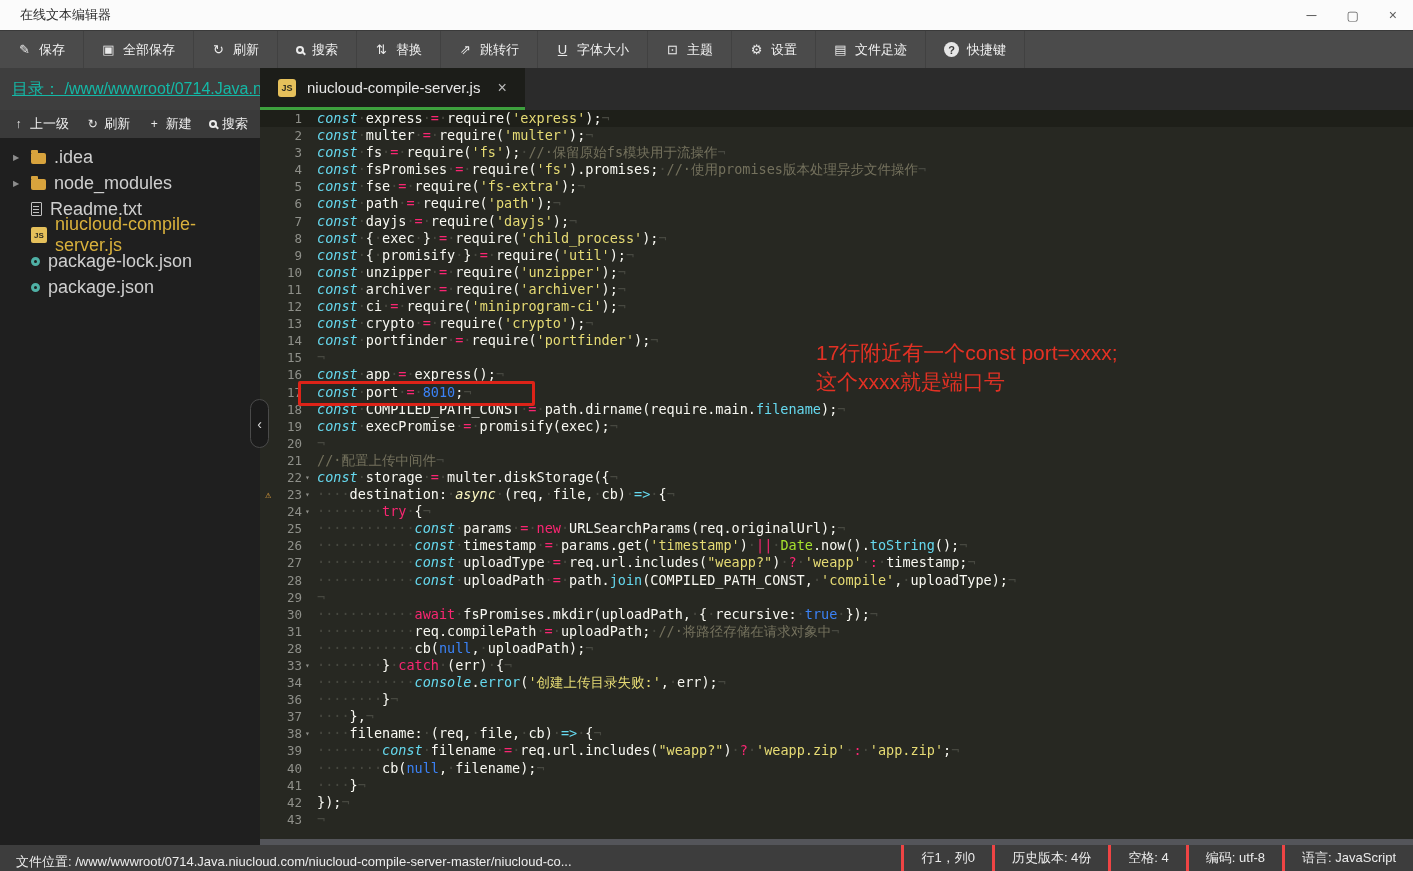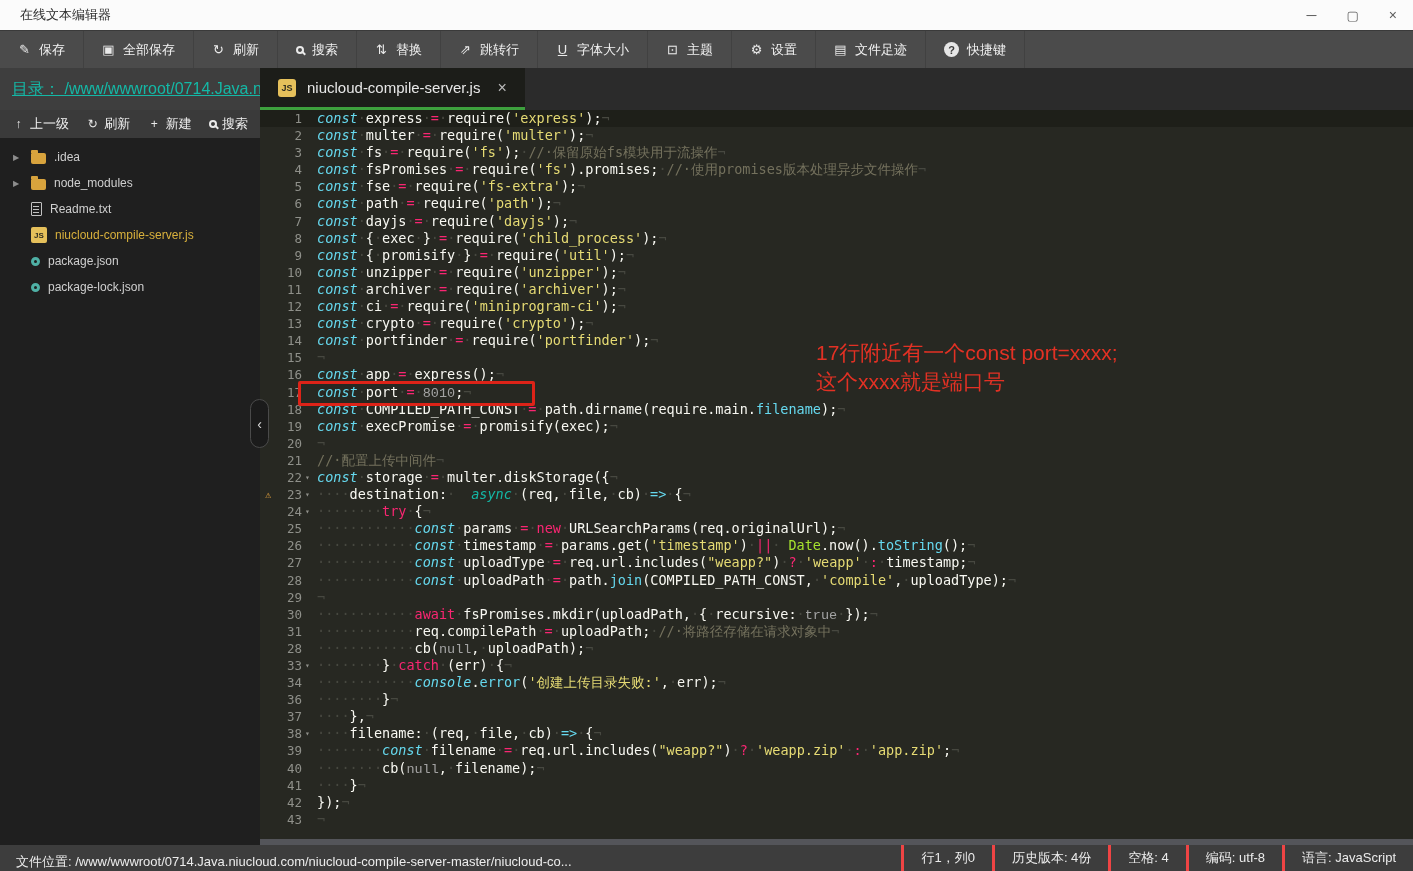--- a/index.html
+++ b/index.html
@@ -27,21 +27,21 @@
 
   
   .sidebar { width:260px; flex:none; background:#1f1f1f; display:flex; flex-direction:column; }
   .dir-row { height:42px; flex:none; background:#3e3e3e; color:#14b8a6; font-size:16px; display:flex; align-items:center; padding:0 12px; white-space:nowrap; overflow:hidden;text-decoration:underline; }
   .side-actions { height:28px; flex:none; background:#3a3a3a; display:flex; align-items:center; justify-content:space-between; padding:0 12px; }
   .saction { display:flex; align-items:center; gap:5px; color:#f0f0f0; font-size:13px; cursor:pointer; }
   .saction .ico { font-size:12px; }
   .tree { list-style:none; padding-top:6px; flex:1; overflow:hidden; }
   .tree li { height:26px; display:flex; align-items:center; padding-left:13px; gap:8px; cursor:pointer; }
   .chev { width:10px; flex:none; color:#8d8d8d; font-size:8px; }
-  .tlabel { color:#cfcfcf; font-size:12px; }
+  .tlabel { color:#cfcfcf; font-size:18px; }
   .tlabel.active { color:#d9b13c; }
   .fico { flex:none; display:inline-flex; align-items:center; justify-content:center; }
   .folder { width:15px; height:11px; background:#d8a33d; border-radius:1px 2px 2px 2px; position:relative; margin-top:2px; }
   .folder::before { content:""; position:absolute; top:-3px; left:0; width:7px; height:3px; background:#d8a33d; border-radius:1px 1px 0 0; }
   .doc { width:11px; height:14px; border:1px solid #c2c2c2; border-radius:1px; position:relative; }
   .doc::before { content:""; position:absolute; left:1px; top:3px; width:6px; height:1px; background:#c2c2c2; box-shadow:0 3px 0 #c2c2c2, 0 6px 0 #c2c2c2; }
   .jsonring { width:9px; height:9px; border:3px solid #4fb0a5; border-radius:50%; }
   .jsbadge-sm { width:16px; height:16px; background:#e5c05b; color:#2e2c20; font-weight:700; font-size:8px; border-radius:2px; }
 
   
@@ -55,27 +55,27 @@
   .editor-body { position:relative; flex:1; overflow:hidden; font-family:"DejaVu Sans Mono", monospace; font-size:13.5px; }
   .code-line { display:flex; height:17.1px; line-height:17.1px; white-space:pre; }
   .code-line.current { background:#1e1f19; }
   .gutter { width:53px; flex:none; display:flex; align-items:center; }
   .gwarn { width:16px; flex:none; text-align:center; font-size:10px; color:#e3a23d; }
   .gnum { flex:1; text-align:right; font-size:12.5px; color:#8f908a; }
   .gfold { width:11px; flex:none; text-align:center; font-size:8px; color:#8f908a; cursor:pointer; }
   .ctext { padding-left:4px; }
   .tk-c { color:#66d9ef; font-style:italic; }
   .tk-k { color:#f92672; }
-  .tk-ka { color:#14b8a6; font-style:italic;margin-left:16px; }
+  .tk-ka { color:#fef9c3; font-style:italic; }
   .tk-f { color:#66d9ef; }
   .tk-i { color:#f8f8f2; }
   .tk-s { color:#e6db74; }
-  .tk-n { color:#a3a3a3;font-family:Liberation Mono, monospace; }
+  .tk-n { color:#3b82f6; }
   .tk-m { color:#74715d; }
-  .tk-g { color:#a6e22e;margin-left:8px; }
+  .tk-g { color:#a6e22e; }
   .tk-w { color:#474840; }
   .tk-e { color:#474840; }
 
   .red-box { position:absolute; left:38px; top:271px; width:237px; height:25px; border:3px solid #dd2318; border-radius:2px; pointer-events:none; }
   .annotation { position:absolute; left:556px; top:229px; color:#e33124; font-size:21px; line-height:28.5px; font-family:"Liberation Sans", sans-serif; white-space:nowrap; }
   .hscroll { position:absolute; left:0; bottom:0; height:6px; width:100%; background:#54555a; cursor:pointer; }
   .collapse-handle { position:absolute; left:-10px; top:331px; width:19px; height:49px; background:#1b1b1b; border:1px solid #4a4a4a; border-radius:10px; display:flex; align-items:center; justify-content:center; color:#dcdcdc; font-size:14px; cursor:pointer; z-index:5; }
 
   
   .statusbar { height:26px; flex:none; background:#3d3d3d; display:flex; align-items:flex-end; color:#ececec; font-size:13px; }
@@ -181,26 +181,26 @@
             <span class="tlabel">Readme.txt</span>
           </li>
           <li>
             <span class="chev"></span>
             <span class="fico jsbadge-sm">JS</span>
             <span class="tlabel active">niucloud-compile-server.js</span>
           </li>
           <li>
             <span class="chev"></span>
             <span class="fico jsonring"></span>
+            <span class="tlabel">package-lock.json</span>
+          </li>
+          <li>
+            <span class="chev"></span>
+            <span class="fico jsonring"></span>
             <span class="tlabel">package.json</span>
-          </li>
-          <li>
-            <span class="chev"></span>
-            <span class="fico jsonring"></span>
-            <span class="tlabel">package-lock.json</span>
           </li>
         </ul>
     </aside>
 
     <section class="editor-pane">
       <div class="tabbar">
         <div class="tab">
           <span class="jsbadge">JS</span>
           <span class="tab-title">niucloud-compile-server.js</span>
           <span class="tab-close">×</span>

